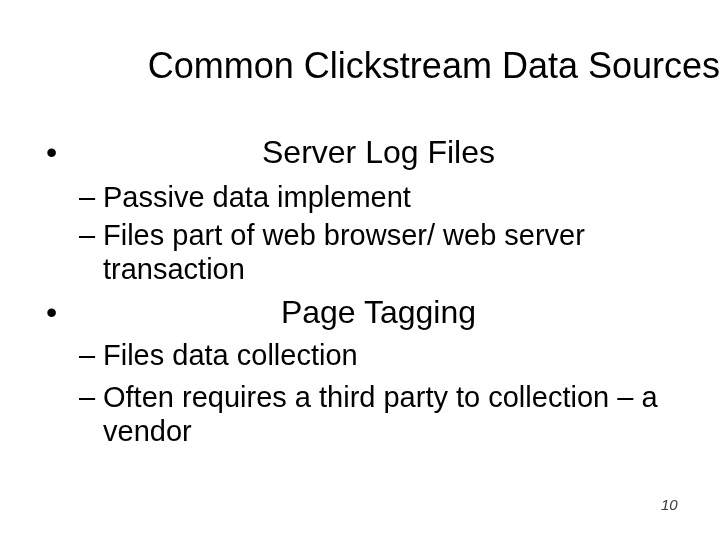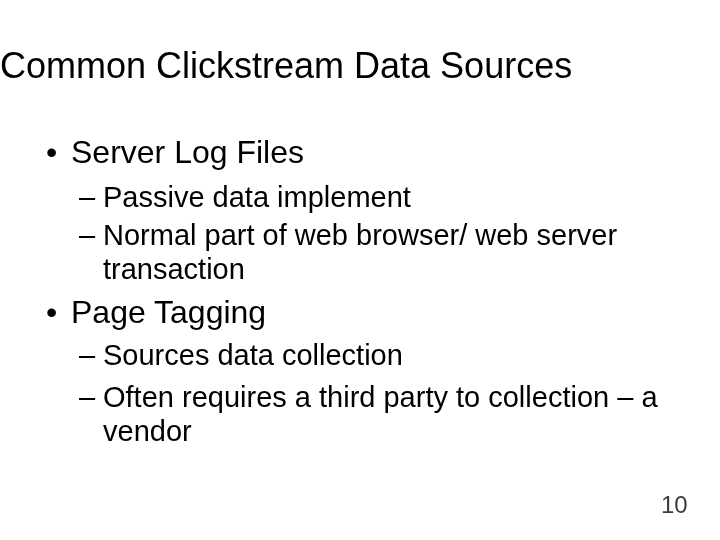--- a/index.html
+++ b/index.html
@@ -15,21 +15,21 @@
     overflow: hidden;
     font-family: "Liberation Sans", "DejaVu Sans", sans-serif;
     color: #000000;
   }
   .title {
     position: absolute;
     top: 44px;
     left: 0;
     width: 720px;
     margin: 0;
-    text-align: left;
+    text-align: right;
     font-size: 36px;
     line-height: 44px;
     font-weight: normal;
     color: #000000;
     white-space: nowrap;
   }
   .content {
     position: absolute;
     left: 46px;
     top: 133px;
@@ -38,44 +38,45 @@
   .l1 {
     display: flex;
     align-items: flex-start;
     font-size: 32px;
     line-height: 38px;
   }
   .l1 .marker {
     flex: 0 0 25px;
     width: 25px;
   }
-  .l1 .txt { flex: 1; }
+  .l1 .txt { flex: 1; text-align: center; }
   .l2 {
     display: flex;
     align-items: flex-start;
     margin-left: 33px;
     font-size: 29px;
     line-height: 34px;
   }
   .l2 .marker {
     flex: 0 0 24px;
     width: 24px;
   }
   .l2 .txt { flex: 1; }
   .mt9 { margin-top: 9px; }
   .mt4 { margin-top: 4px; }
   .mt7 { margin-top: 7px; }
   .mt8 { margin-top: 8px; }
   .page-number {
     position: absolute;
     left: 661px;
     top: 494px;
-    font-size: 24px;
+    font-size: 15px;
     line-height: 22px;
     color: #3c3c3c;
+    font-style: italic;
   }
 </style>
 </head>
 <body>
 
 <div class="slide">
 
   <h1 class="title">Common Clickstream Data Sources</h1>
 
   <div class="content">
@@ -85,31 +86,31 @@
       <span class="txt">Server Log Files</span>
     </div>
 
     <div class="l2 mt9">
       <span class="marker">–</span>
       <span class="txt">Passive data implement</span>
     </div>
 
     <div class="l2 mt4">
       <span class="marker">–</span>
-      <span class="txt">Normal part of web browser/ web server transaction</span>
+      <span class="txt">Files part of web browser/ web server transaction</span>
     </div>
 
     <div class="l1 mt7">
       <span class="marker">•</span>
       <span class="txt">Page Tagging</span>
     </div>
 
     <div class="l2 mt7">
       <span class="marker">–</span>
-      <span class="txt">Sources data collection</span>
+      <span class="txt">Files data collection</span>
     </div>
 
     <div class="l2 mt8">
       <span class="marker">–</span>
       <span class="txt">Often requires a third party to collection – a vendor</span>
     </div>
 
   </div>
 
   <div class="page-number">10</div>

